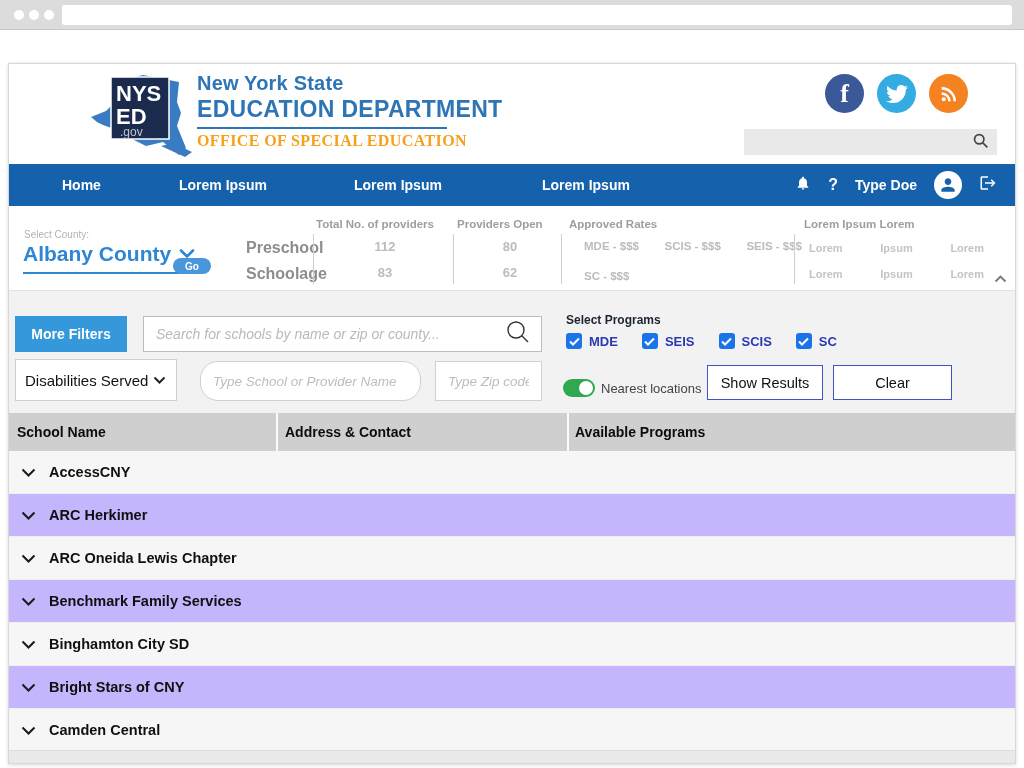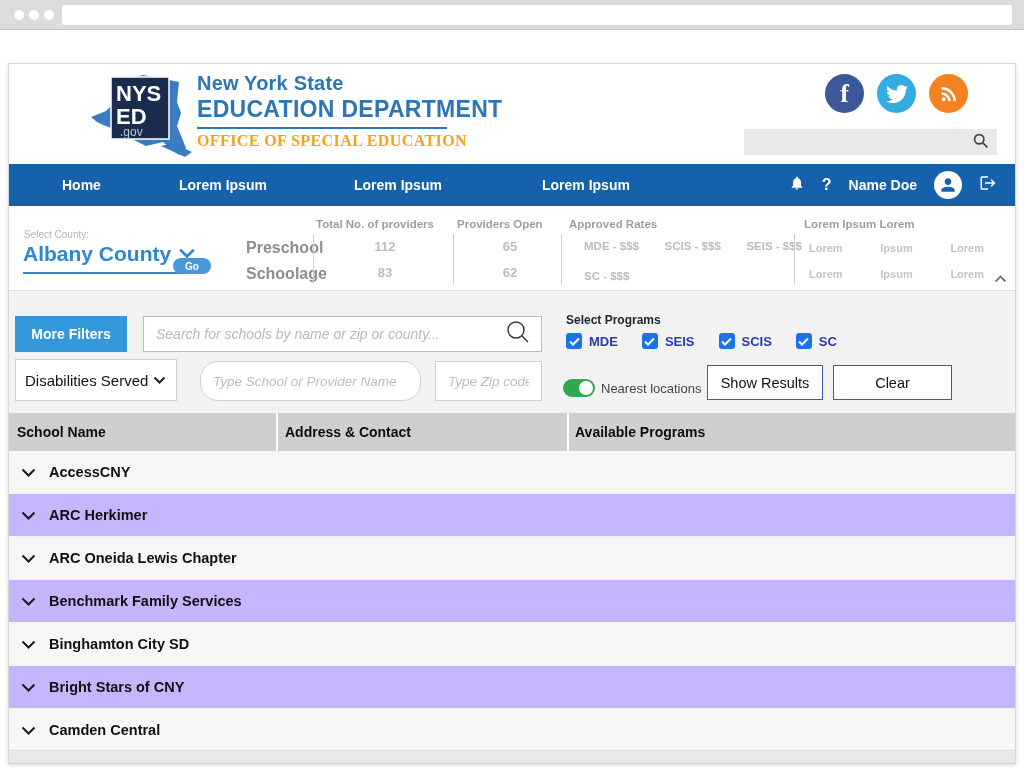--- a/index.html
+++ b/index.html
@@ -149,21 +149,21 @@
     <a class="nav-link" style="left:170px">Lorem Ipsum</a>
     <a class="nav-link" style="left:345px">Lorem Ipsum</a>
     <a class="nav-link" style="left:533px">Lorem Ipsum</a>
     <div class="nav-right">
       <span>
         <svg width="16" height="18" viewBox="0 0 24 24" fill="#fff">
             <path d="M12 22c1.1 0 2-.9 2-2h-4c0 1.1.9 2 2 2zm6-6v-5c0-3.1-1.6-5.6-4.5-6.3V4c0-.8-.7-1.5-1.5-1.5S10.5 3.2 10.5 4v.7C7.6 5.4 6 7.9 6 11v5l-2 2v1h16v-1l-2-2z"></path>
           </svg>
       </span>
       <span class="nav-q">?</span>
-      <span class="nav-user">Name Doe</span>
+      <span class="nav-user">Type Doe</span>
       <span class="avatar">
         <svg width="20" height="20" viewBox="0 0 24 24" fill="#1561ac">
             <path d="M12 12c2.2 0 4-1.8 4-4s-1.8-4-4-4-4 1.8-4 4 1.8 4 4 4zm0 2c-2.7 0-8 1.3-8 4v2h16v-2c0-2.7-5.3-4-8-4z"></path>
           </svg>
       </span>
       <span>
         <svg width="18" height="18" viewBox="0 0 24 24" fill="#fff">
             <path d="M17 7l-1.4 1.4 2.6 2.6H8v2h10.2l-2.6 2.6L17 17l5-5zM4 5h8V3H4c-1.1 0-2 .9-2 2v14c0 1.1.9 2 2 2h8v-2H4V5z"></path>
           </svg>
       </span>
@@ -183,21 +183,21 @@
     <div class="stat-rowlabel" style="top:33px">Preschool</div>
     <div class="stat-rowlabel" style="top:59px">Schoolage</div>
 
     <div class="stat-head" style="left:307px;width:138px">Total No. of providers</div>
     <div class="stat-head" style="left:448px;width:106px">Providers Open</div>
     <div class="stat-head" style="left:560px;width:216px">Approved Rates</div>
     <div class="stat-head" style="left:795px;width:185px">Lorem Ipsum Lorem</div>
 
     <div class="stat-val" style="left:307px;width:138px;top:33px">112</div>
     <div class="stat-val" style="left:307px;width:138px;top:59px">83</div>
-    <div class="stat-val" style="left:448px;width:106px;top:33px">65</div>
+    <div class="stat-val" style="left:448px;width:106px;top:33px">80</div>
     <div class="stat-val" style="left:448px;width:106px;top:59px">62</div>
 
     <div class="rates-row1">
       <span class="rate">MDE - $$$</span>
       <span class="rate">SCIS - $$$</span>
       <span class="rate">SEIS - $$$</span>
     </div>
     <div class="rates-row2">
       <span class="rate">SC - $$$</span>
     </div>

